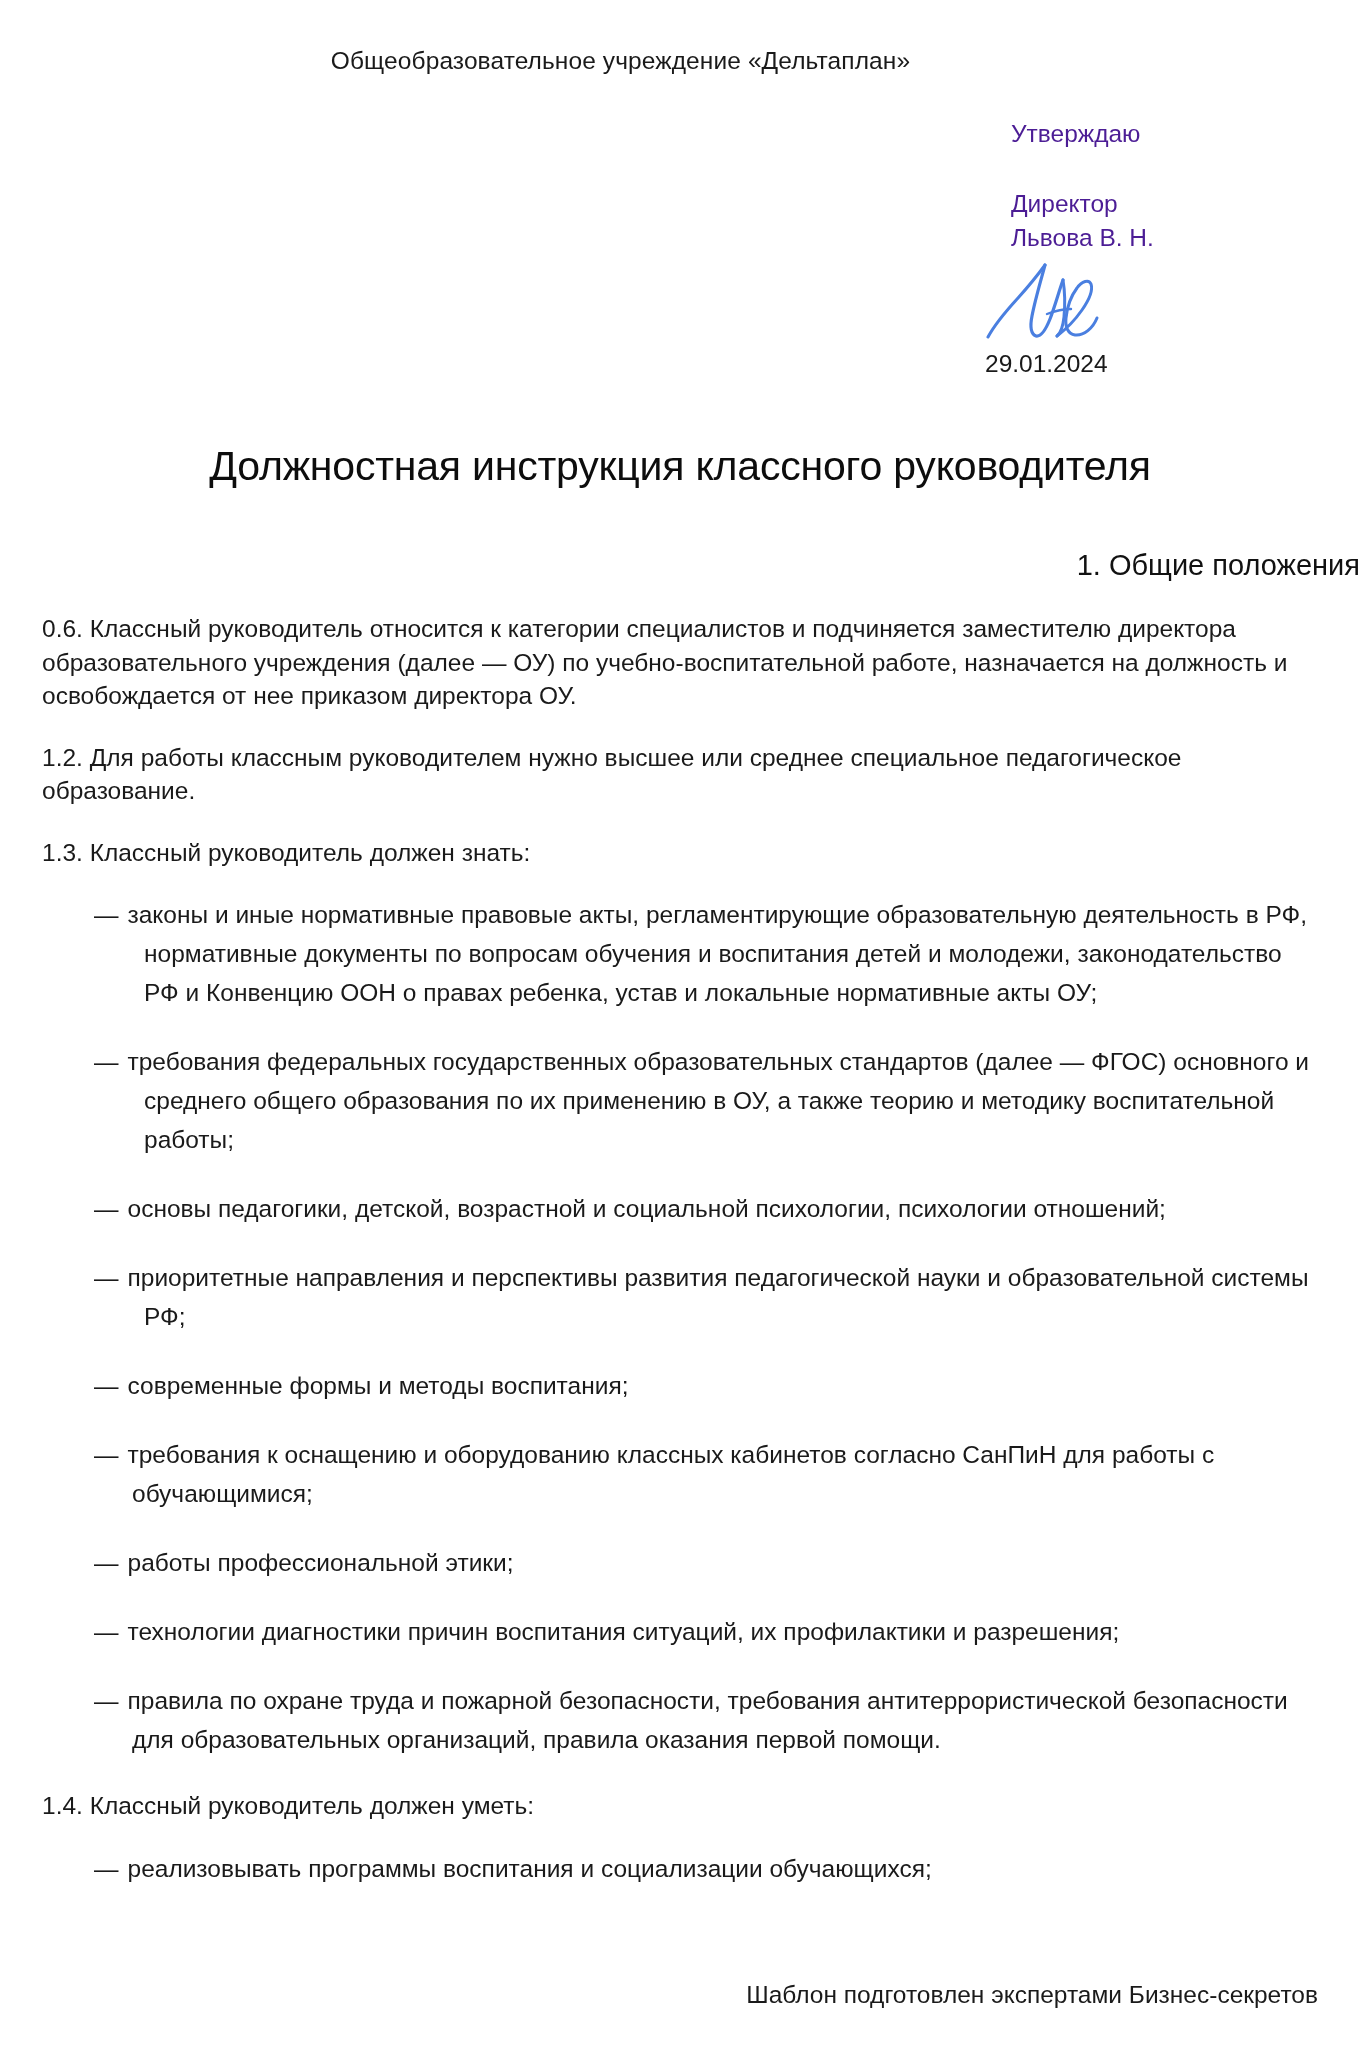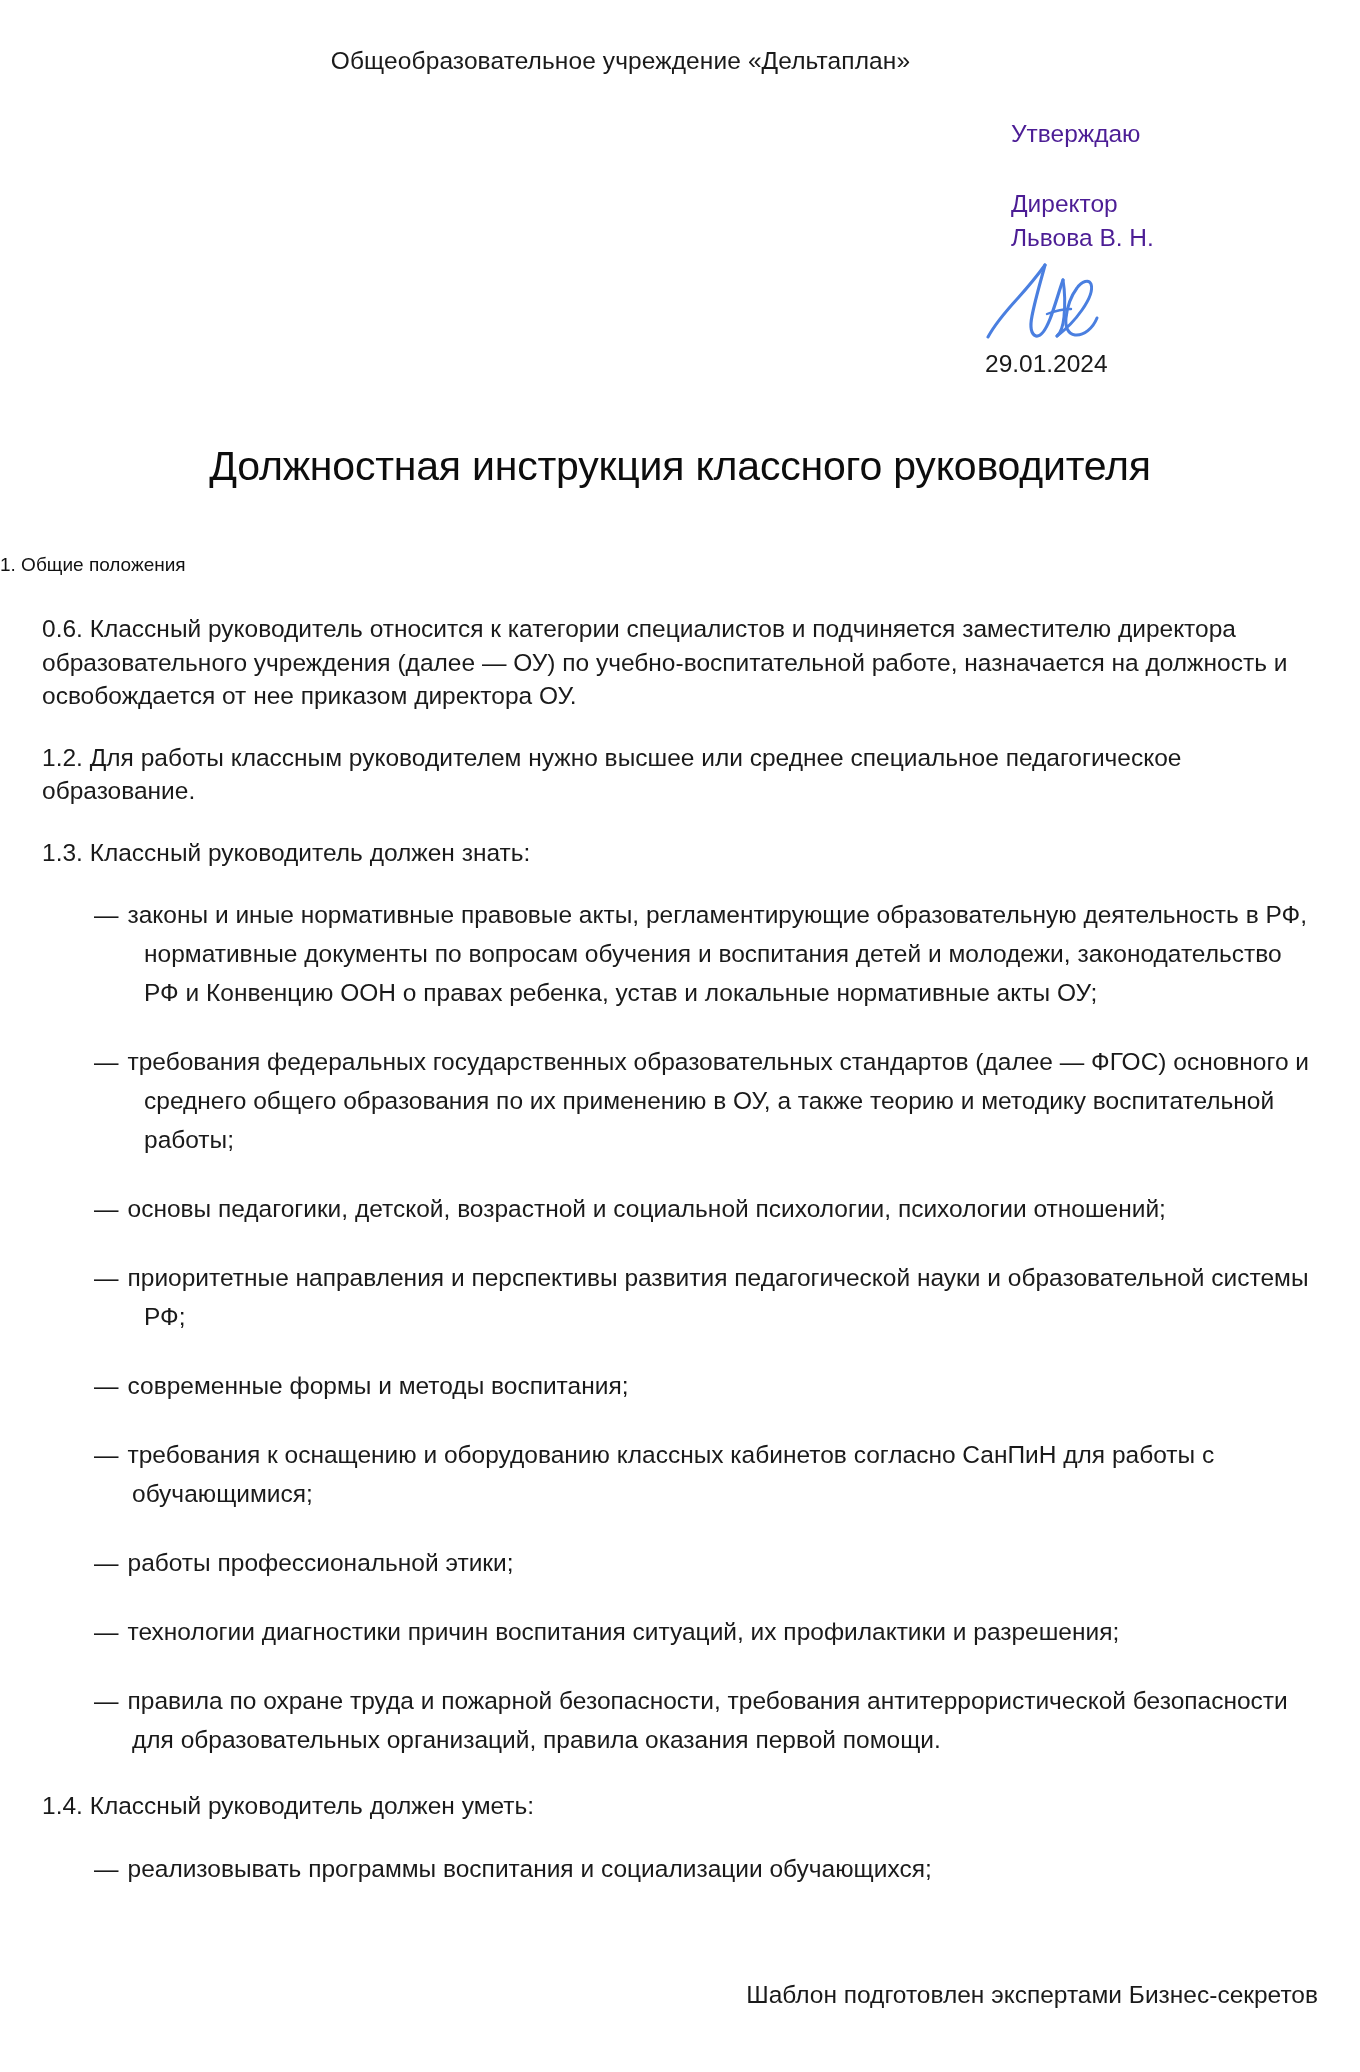--- a/index.html
+++ b/index.html
@@ -77,22 +77,22 @@
     line-height: 52px;
     font-weight: 400;
     color: #0d0d0d;
     letter-spacing: -0.2px;
   }
   .section-title {
     position: absolute;
     left: 0;
     top: 545px;
     width: 1360px;
-    text-align: left;
-    font-size: 19px;
+    text-align: right;
+    font-size: 29px;
     line-height: 40px;
     font-weight: 400;
     color: #111111;
   }
 
   
   .body {
     position: absolute;
     left: 42px;
     top: 612px;

